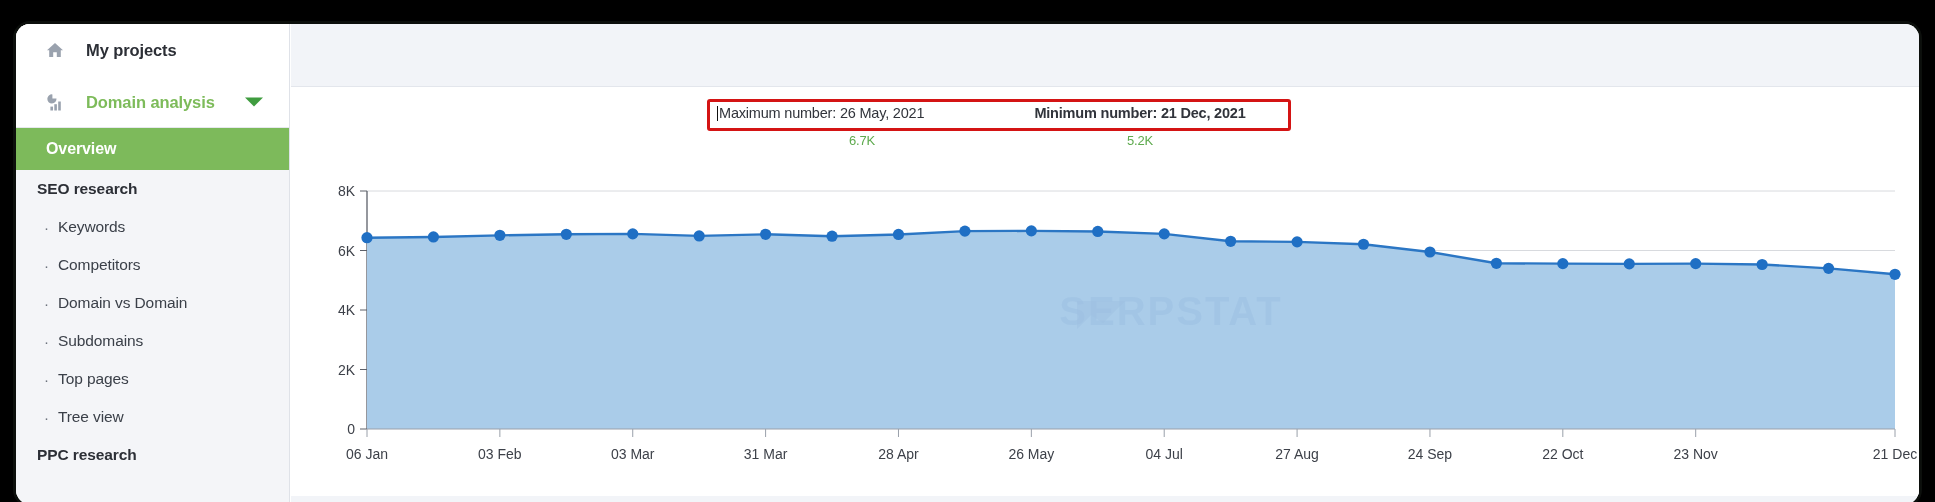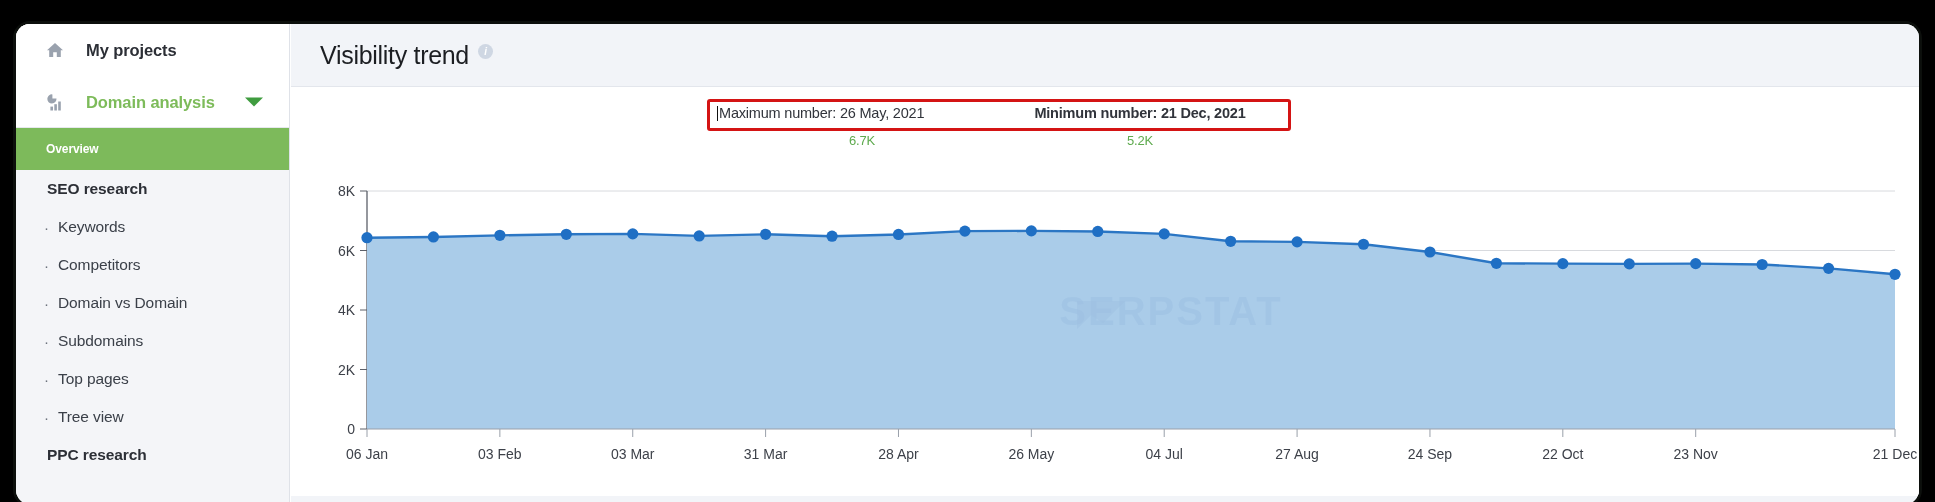--- a/index.html
+++ b/index.html
@@ -69,26 +69,26 @@
     border-right: 9px solid transparent;
     border-top: 9px solid #3f9c3f;
   }
   .nav-active {
     background: #7dba5b;
     height: 42px;
     display: flex;
     align-items: center;
     padding-left: 30px;
     color: #ffffff;
-    font-size: 12px;
+    font-size: 16px;
     font-weight: bold;
     letter-spacing: -0.1px;
   }
   .nav-group {
-    padding-left: 31px;
+    padding-left: 21px;
     height: 38px;
     display: flex;
     align-items: center;
     font-size: 15.5px;
     font-weight: bold;
     color: #2c2f36;
     letter-spacing: -0.1px;
   }
   .nav-item {
     padding-left: 28px;
@@ -314,23 +314,20 @@
 
       <div class="nav-group">
         <span>PPC research</span>
       </div>
 
     </div>
 
     <div id="main">
 
       <div id="main-header">
-        <div id="panel-title">
-          <span>Visibility trend</span><span class="info-icon">i</span>
-        </div>
 
       </div>
 
       <div id="card">
 
         <div id="minmax">
           <div class="redbox" style="left:416px; top:0px; width:584px; height:32px;"></div>
 
           <div class="mm-cell" style="left:426px; top:6px; width:290px; text-align:left;">
             <div class="mm-label"><span class="caret"></span><span>Maximum number: 26 May, 2021</span></div>

